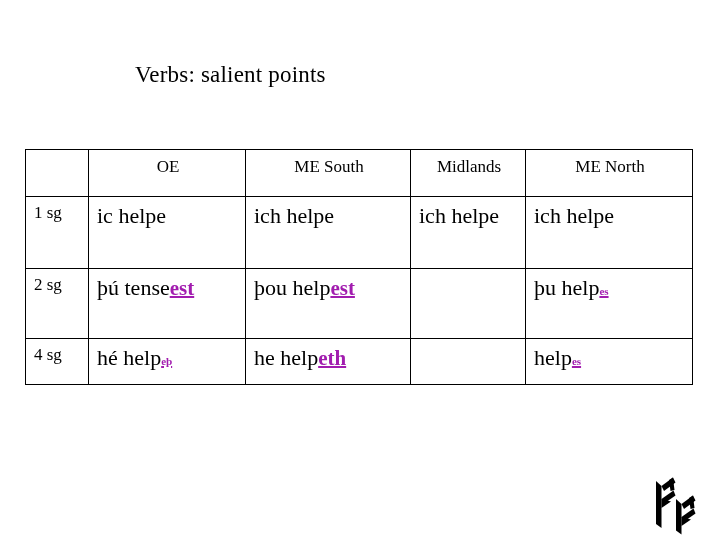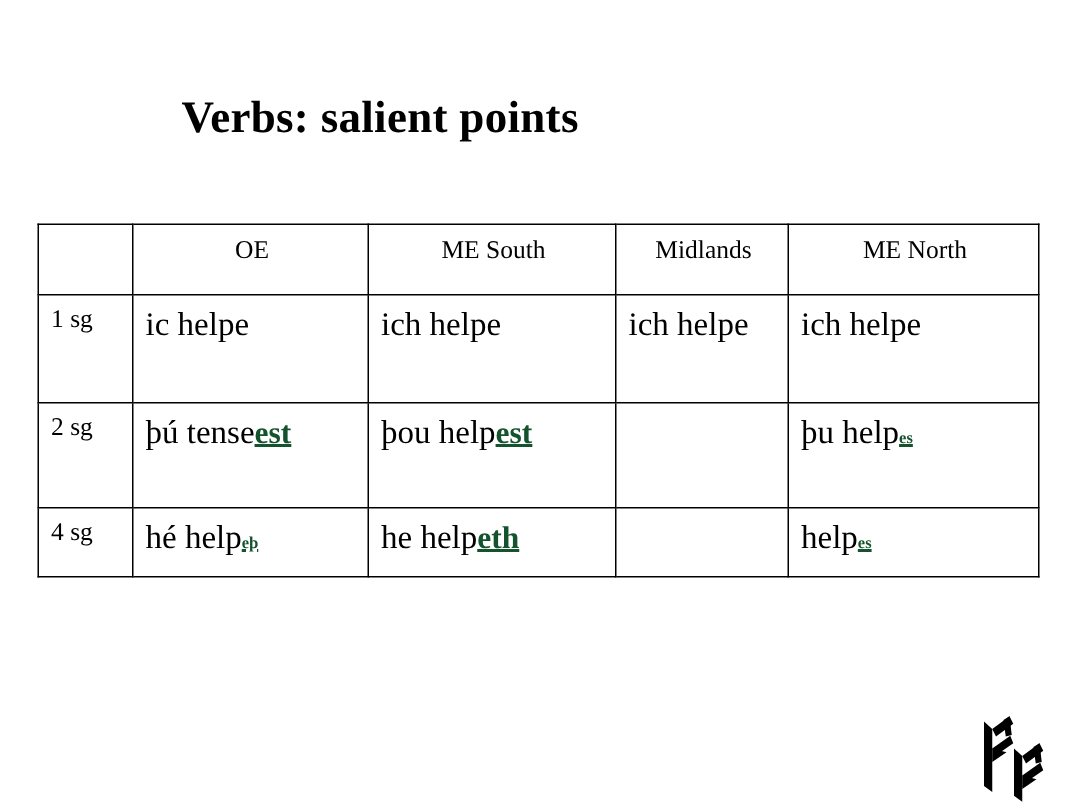--- a/index.html
+++ b/index.html
@@ -17,24 +17,24 @@
   }
 
   .slide {
     position: absolute;
     inset: 0;
   }
 
   
   .title {
     position: absolute;
-    left: 121px;
+    left: 135px;
     top: 62px;
-    font-size: 30px;
-    font-weight: bold;
+    font-size: 23px;
+    font-weight: normal;
     letter-spacing: 0.2px;
     white-space: nowrap;
   }
   .subtitle {
     position: absolute;
     left: 135px;
     top: 103px;
     font-size: 19px;
     font-weight: bold;
     white-space: nowrap;
@@ -78,21 +78,21 @@
     white-space: pre-line;
   }
   .rowlabel.pl { line-height: 1.25; }
 
   
   .form {
     white-space: nowrap;
   }
   .stem { font-size: 22px; }
   .ending {
-    color: #14532d;
+    color: #a21caf;
     font-weight: bold;
     font-size: 21px;
     text-decoration: underline;
     text-decoration-thickness: 2px;
     text-underline-offset: 1px;
   }
   .ending.small {
     font-size: 11px;
   }
 

